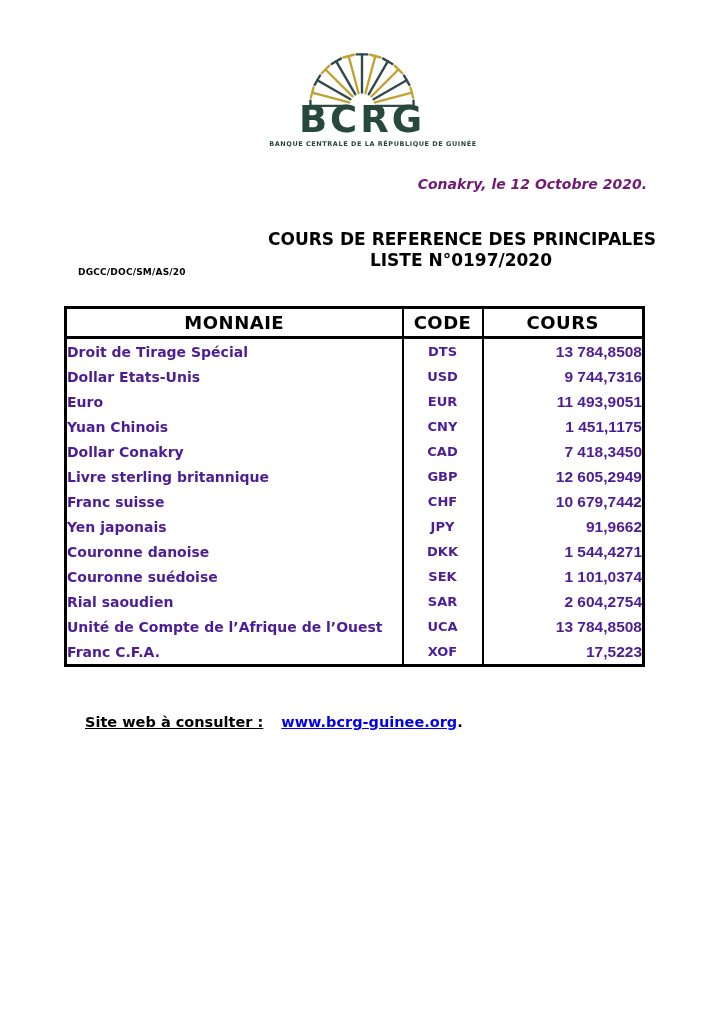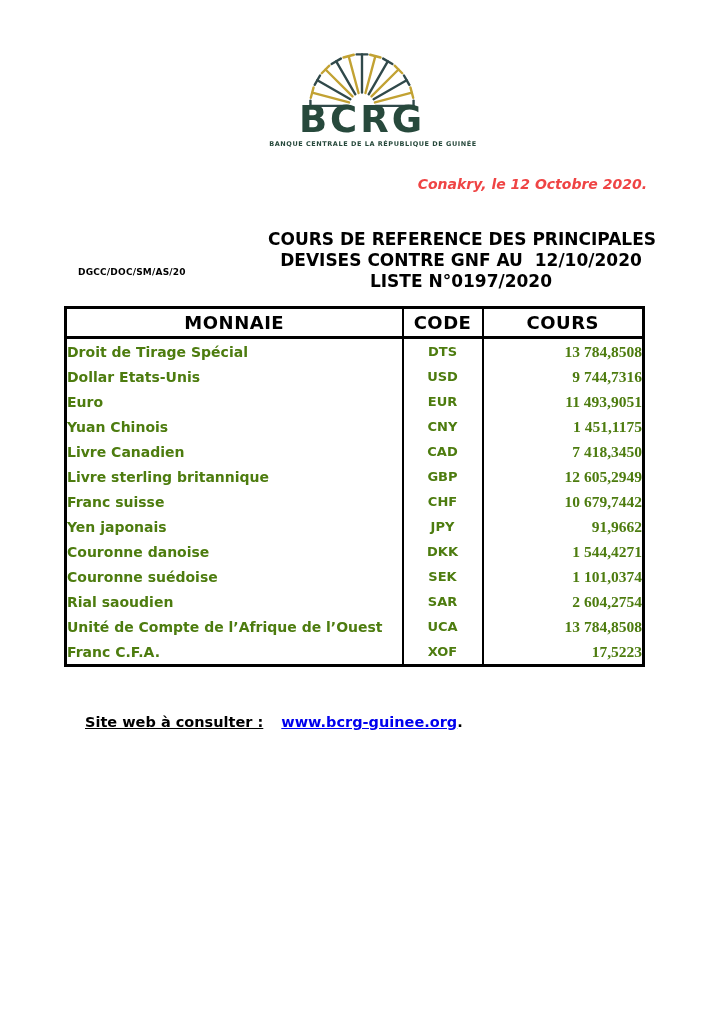--- a/index.html
+++ b/index.html
@@ -45,21 +45,21 @@
 
   
   .dateline {
     position: absolute;
     top: 176px;
     right: 77px;
     font-family: "DejaVu Sans", sans-serif;
     font-weight: bold;
     font-style: italic;
     font-size: 14px;
-    color: #ef4444;
+    color: #701a75;
   }
 
   
   .refcode {
     position: absolute;
     top: 267px;
     left: 78px;
     font-family: "DejaVu Sans", sans-serif;
     font-weight: bold;
     font-size: 9px;
@@ -100,38 +100,38 @@
     font-weight: bold;
     font-size: 18px;
     letter-spacing: 0.5px;
     text-align: center;
     border-bottom: 3px solid #000;
     padding: 0;
   }
   table.rates td {
     height: 25px;
     padding: 0;
-    color: #4d7c0f;
+    color: #4c1d95;
     vertical-align: middle;
   }
   .b-right { border-right: 2px solid #000; }
   td.c-monnaie {
     font-family: "DejaVu Sans", sans-serif;
     font-weight: bold;
     font-size: 14px;
     padding-left: 7px;
   }
   td.c-code {
     font-family: "DejaVu Sans", sans-serif;
     font-weight: bold;
     font-size: 13px;
     text-align: center;
   }
   td.c-cours {
-    font-family: Liberation Serif, serif;
+    font-family: Liberation Sans, sans-serif;
     font-weight: bold;
     font-size: 15.5px;
     text-align: right;
     padding-right: 13px;
   }
 
   
   .siteline {
     position: absolute;
     top: 714px;
@@ -186,21 +186,20 @@
     <div class="logo-acronym" style="color: rgb(39, 73, 60);">BCRG</div>
     <div class="logo-caption" style="color: rgb(39, 73, 60); padding-left: 22px;">BANQUE CENTRALE DE LA RÉPUBLIQUE DE GUINÉE</div>
   </div>
 
   <div class="dateline">Conakry, le 12 Octobre 2020.</div>
 
   <div class="refcode">DGCC/DOC/SM/AS/20</div>
 
   <div class="title">
     <div>COURS DE REFERENCE DES PRINCIPALES</div>
-    <div>DEVISES CONTRE GNF AU  12/10/2020</div>
     <div>LISTE N°0197/2020</div>
   </div>
 
   <table class="rates">
     <colgroup>
       <col class="w-monnaie">
       <col class="w-code">
       <col class="w-cours">
     </colgroup>
     <thead>
@@ -230,21 +229,21 @@
           <td class="c-cours">11 493,9051</td>
         </tr>
 
         <tr>
           <td class="c-monnaie b-right">Yuan Chinois</td>
           <td class="c-code b-right">CNY</td>
           <td class="c-cours">1 451,1175</td>
         </tr>
 
         <tr>
-          <td class="c-monnaie b-right">Livre Canadien</td>
+          <td class="c-monnaie b-right">Dollar Conakry</td>
           <td class="c-code b-right">CAD</td>
           <td class="c-cours">7 418,3450</td>
         </tr>
 
         <tr>
           <td class="c-monnaie b-right">Livre sterling britannique</td>
           <td class="c-code b-right">GBP</td>
           <td class="c-cours">12 605,2949</td>
         </tr>
 

